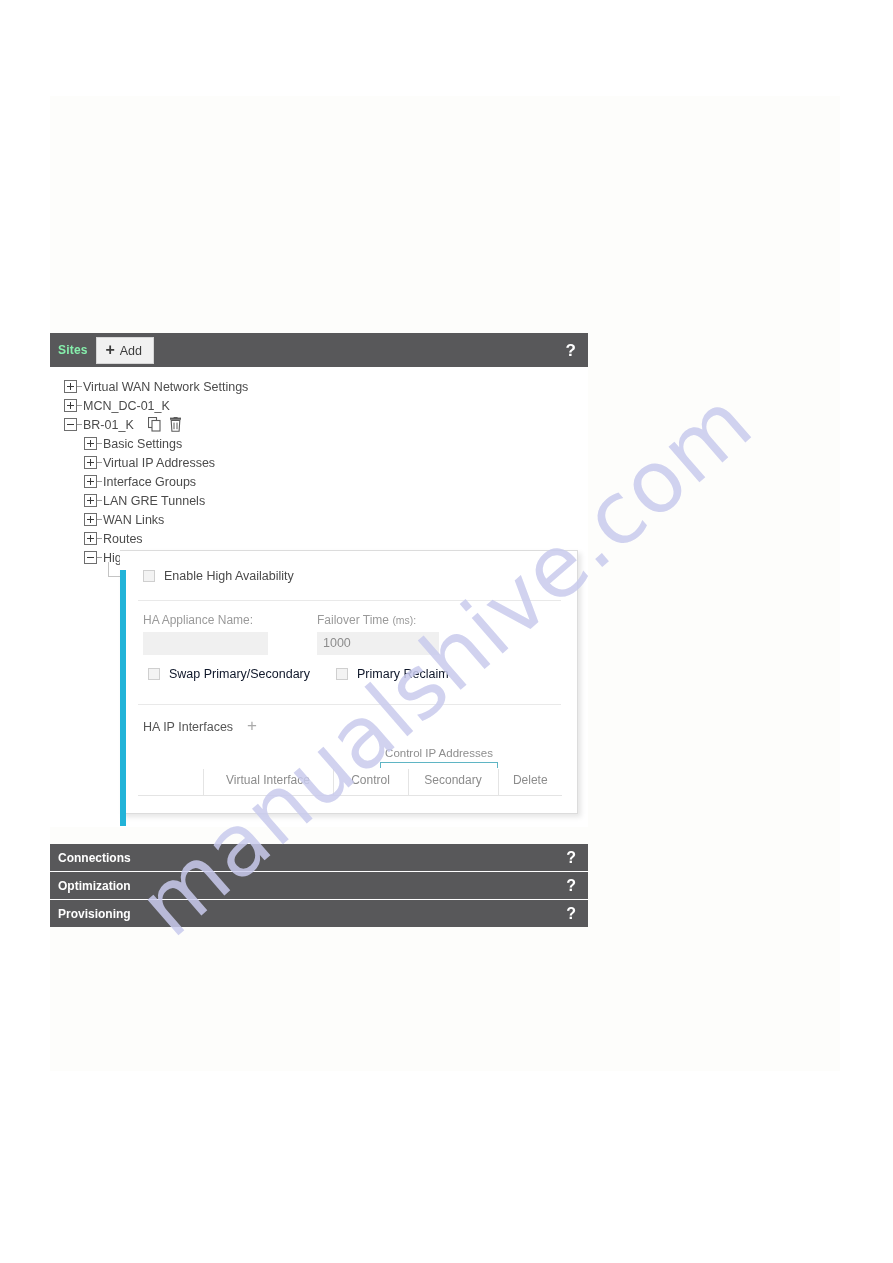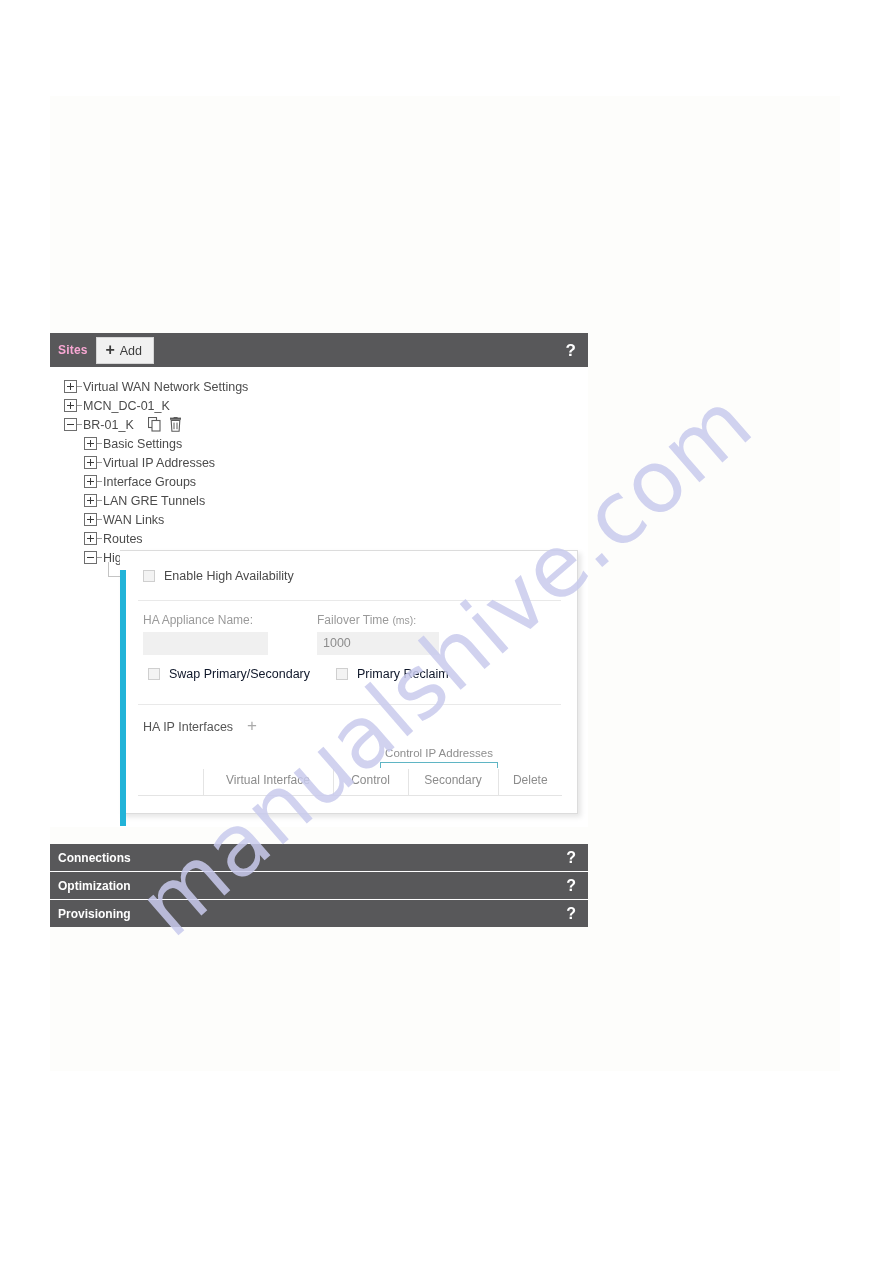--- a/index.html
+++ b/index.html
@@ -57,21 +57,21 @@
 
   .panel-header {
     position: relative;
     height: 34px;
     background: #58585a;
     display: flex;
     align-items: center;
     padding-left: 8px;
   }
   .panel-header .title {
-    color: #f9a8d4;
+    color: #86efac;
     font-size: 12px;
     font-weight: bold;
     letter-spacing: .2px;
   }
   .add-button {
     margin-left: 8px;
     height: 27px;
     min-width: 58px;
     background: #f1f1f1;
     border: 1px solid #d6d6d6;

